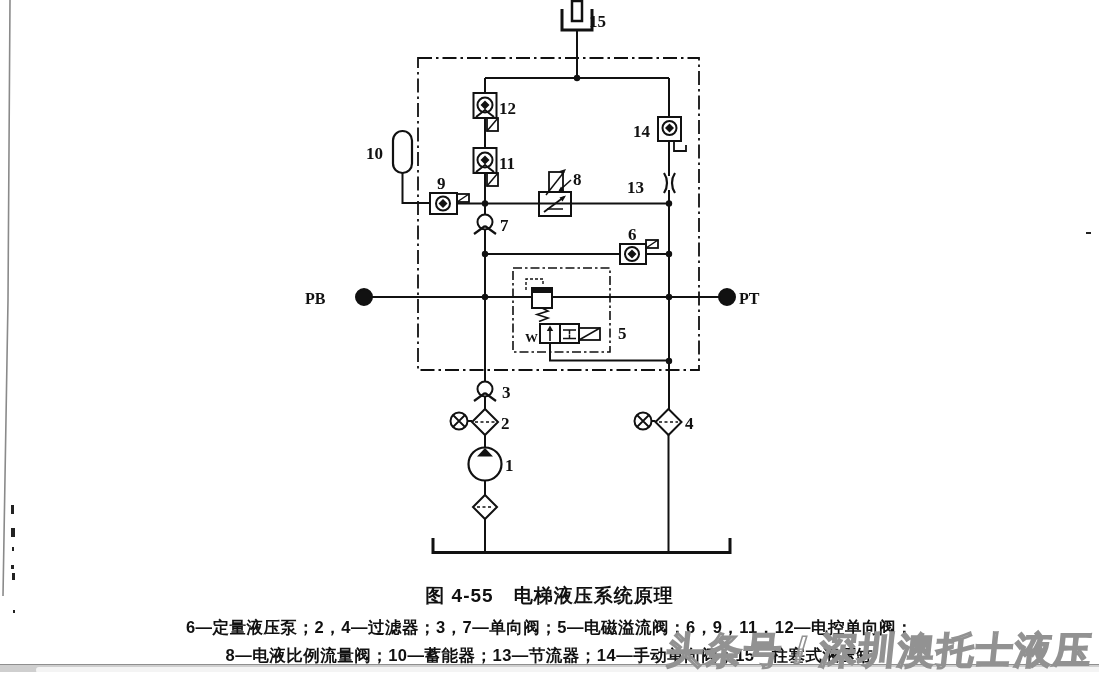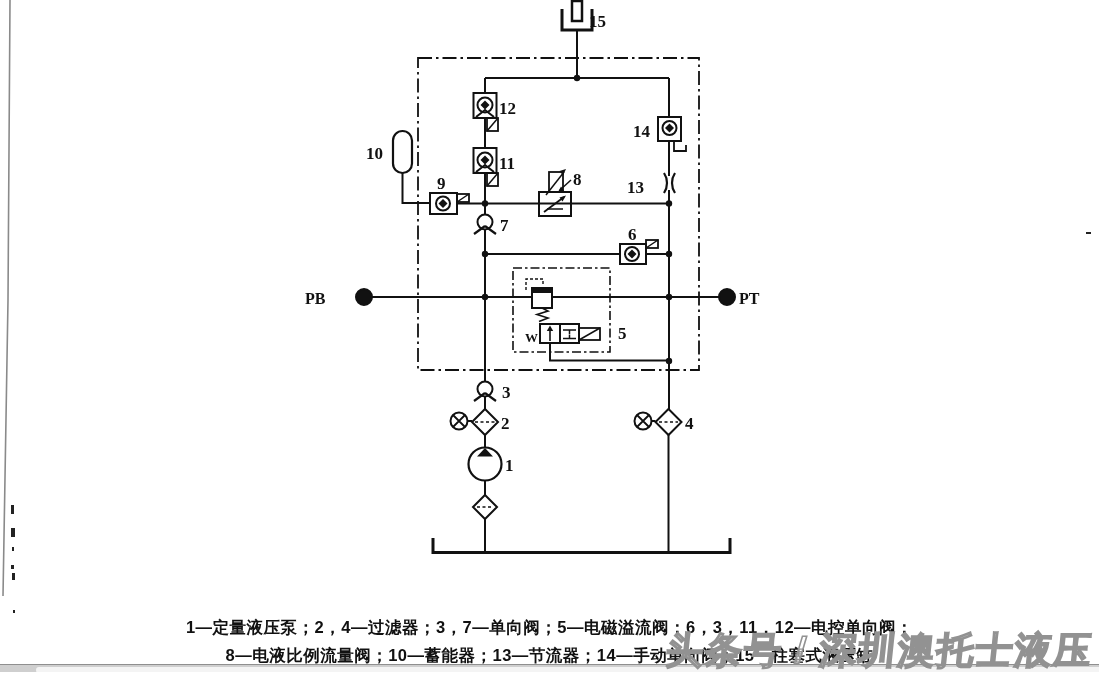--- a/index.html
+++ b/index.html
@@ -234,21 +234,22 @@
       <text x="502" y="398">3</text>
       <text x="501" y="429">2</text>
       <text x="685" y="429">4</text>
       <text x="505" y="471">1</text>
       <text x="305" y="304" font-size="16" font-weight="700">PB</text>
       <text x="739" y="304" font-size="16" font-weight="700">PT</text>
       <text x="525" y="342" font-size="13" font-weight="700">W</text>
     </g>
   </svg>
 
-  <div class="legend-line legend-1">1—定量液压泵；2，4—过滤器；3，7—单向阀；5—电磁溢流阀；6，3，11，12—电控单向阀；</div>
+  <div class="caption">图 4-55　电梯液压系统原理</div>
+  <div class="legend-line legend-1">6—定量液压泵；2，4—过滤器；3，7—单向阀；5—电磁溢流阀；6，9，11，12—电控单向阀；</div>
   <div class="legend-line legend-2">8—电液比例流量阀；10—蓄能器；13—节流器；14—手动单向阀；15—柱塞式液压缸</div>
   <div class="watermark">头条号 / 深圳澳托士液压</div>
 
   <div class="bottom-bar">
     <div class="pill"></div>
   </div>
 
 </div>
 
 </body></html>

